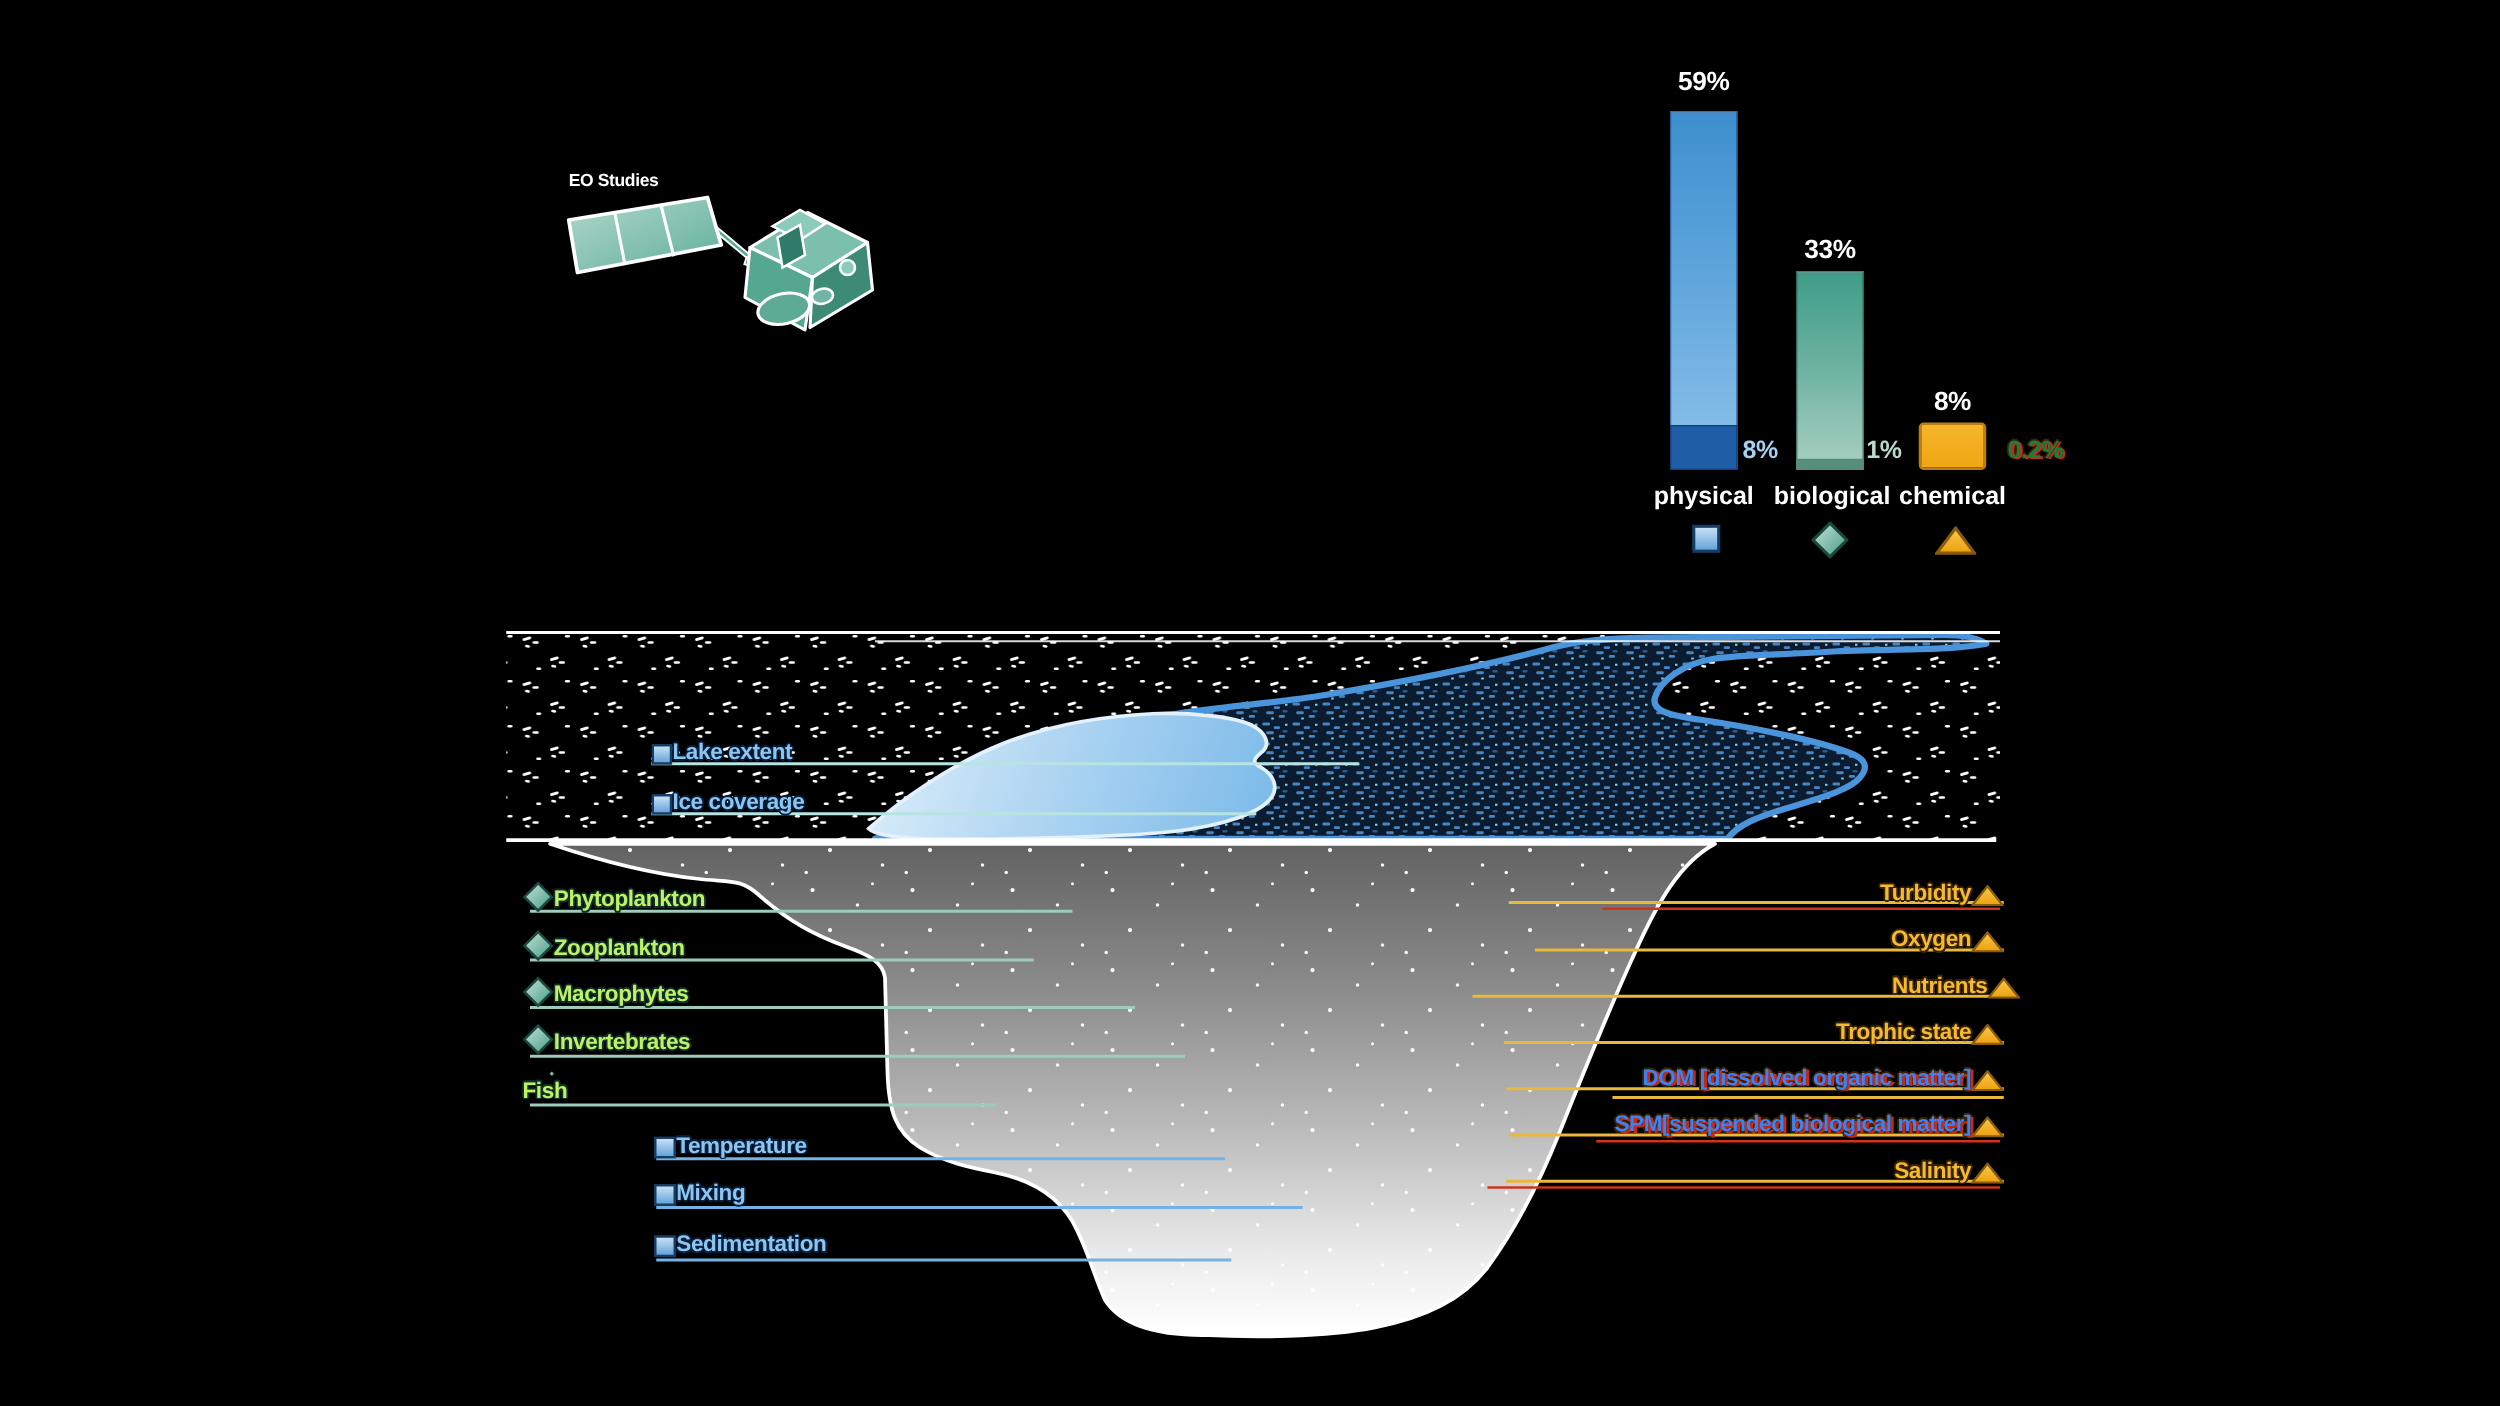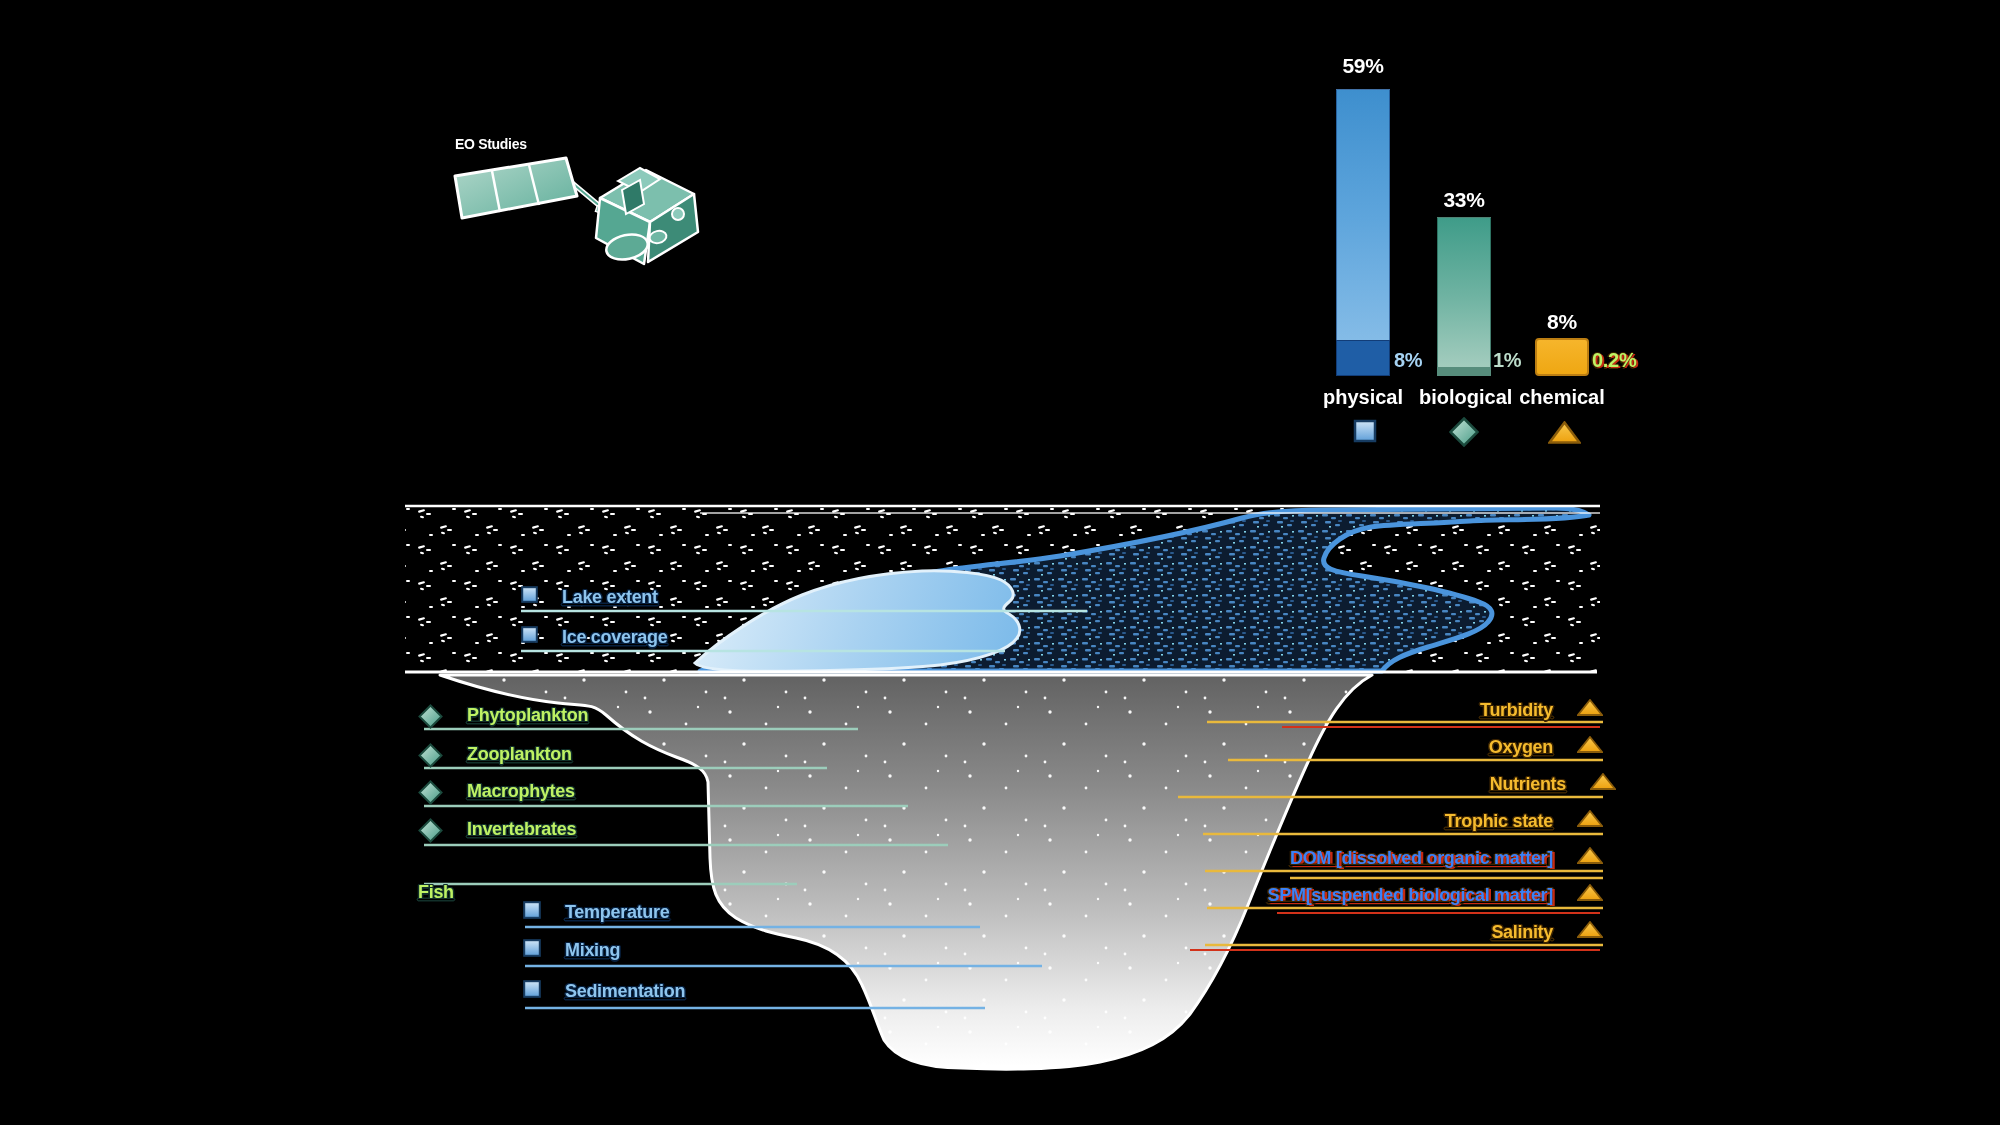--- a/index.html
+++ b/index.html
@@ -13,26 +13,26 @@
 
   
   .lbl{font-weight:bold;font-size:18px;line-height:22px;letter-spacing:-0.3px;white-space:nowrap;}
   .t-white{color:#ffffff;text-shadow:-1.5px 0 0 #000,1.5px 0 0 #000,0 -1.5px 0 #000,0 1.5px 0 #000,-1px -1px 0 #000,1px -1px 0 #000,-1px 1px 0 #000,1px 1px 0 #000;}
   .t-blue{color:#8ec5ee;text-shadow:-1.5px 0 0 #07203f,1.5px 0 0 #07203f,0 -1.5px 0 #07203f,0 1.5px 0 #07203f,-1px -1px 0 #07203f,1px -1px 0 #07203f,-1px 1px 0 #07203f,1px 1px 0 #07203f;}
   .t-green{color:#bef264;text-shadow:-1.5px 0 0 #12302a,1.5px 0 0 #12302a,0 -1.5px 0 #12302a,0 1.5px 0 #12302a,-1px -1px 0 #12302a,1px -1px 0 #12302a,-1px 1px 0 #12302a,1px 1px 0 #12302a;}
   .t-gold{color:#f5bb2e;text-shadow:-1.5px 0 0 #3a2300,1.5px 0 0 #3a2300,0 -1.5px 0 #3a2300,0 1.5px 0 #3a2300,-1px -1px 0 #3a2300,1px -1px 0 #3a2300,-1px 1px 0 #3a2300,1px 1px 0 #3a2300;}
   .t-gold-red{color:#3b82f6;text-shadow:2.5px 1px 0 #c62a12,-1.5px 0 0 #3a2300,1.5px 0 0 #3a2300,0 -1.5px 0 #3a2300,0 1.5px 0 #3a2300,-1px 1px 0 #3a2300,1px -1px 0 #3a2300;}
   .t-subblue{color:#a5d2f2;}
   .t-subgreen{color:#bcdcca;}
-  .t-subgold{color:#bef264;text-shadow:2px 1px 0 #c62a12,-1.5px 0 0 #3a2300,0 -1.5px 0 #3a2300,0 1.5px 0 #3a2300;}
+  .t-subgold{color:#15803d;text-shadow:2px 1px 0 #c62a12,-1.5px 0 0 #3a2300,0 -1.5px 0 #3a2300,0 1.5px 0 #3a2300;margin-left:14px;}
   .pct{font-weight:bold;font-size:21px;line-height:22px;letter-spacing:-0.3px;white-space:nowrap;}
   .cat{font-weight:bold;font-size:20px;line-height:22px;text-align:center;white-space:nowrap;}
 
   
-  .row{display:flex;align-items:flex-start;height:26px;gap:24px;text-decoration:underline;}
+  .row{display:flex;align-items:flex-end;height:26px;gap:0;}
   .row-r{justify-content:flex-end;}
 
   
   .bar{position:absolute;width:54px;}
   .bar-physical{background:linear-gradient(180deg,#3e8fce 0%,#5ea5dc 45%,#8fc2ea 100%);border:1px solid rgba(25,70,130,.65);}
   .bar-physical-sub{position:absolute;left:-1px;bottom:-1px;width:54px;height:36px;background:#1f5ea6;border:1px solid rgba(10,40,90,.6);}
   .bar-biological{background:linear-gradient(180deg,#3f9c89 0%,#6fb3a2 50%,#a9cfc1 100%);border:1px solid rgba(30,90,75,.65);}
   .bar-biological-sub{position:absolute;left:-1px;bottom:-1px;width:54px;height:9px;background:#578d7c;}
   .bar-chemical{background:linear-gradient(180deg,#f6b52b 0%,#efa713 100%);border:2px solid #bc7e12;border-radius:4px;}
 </style>

